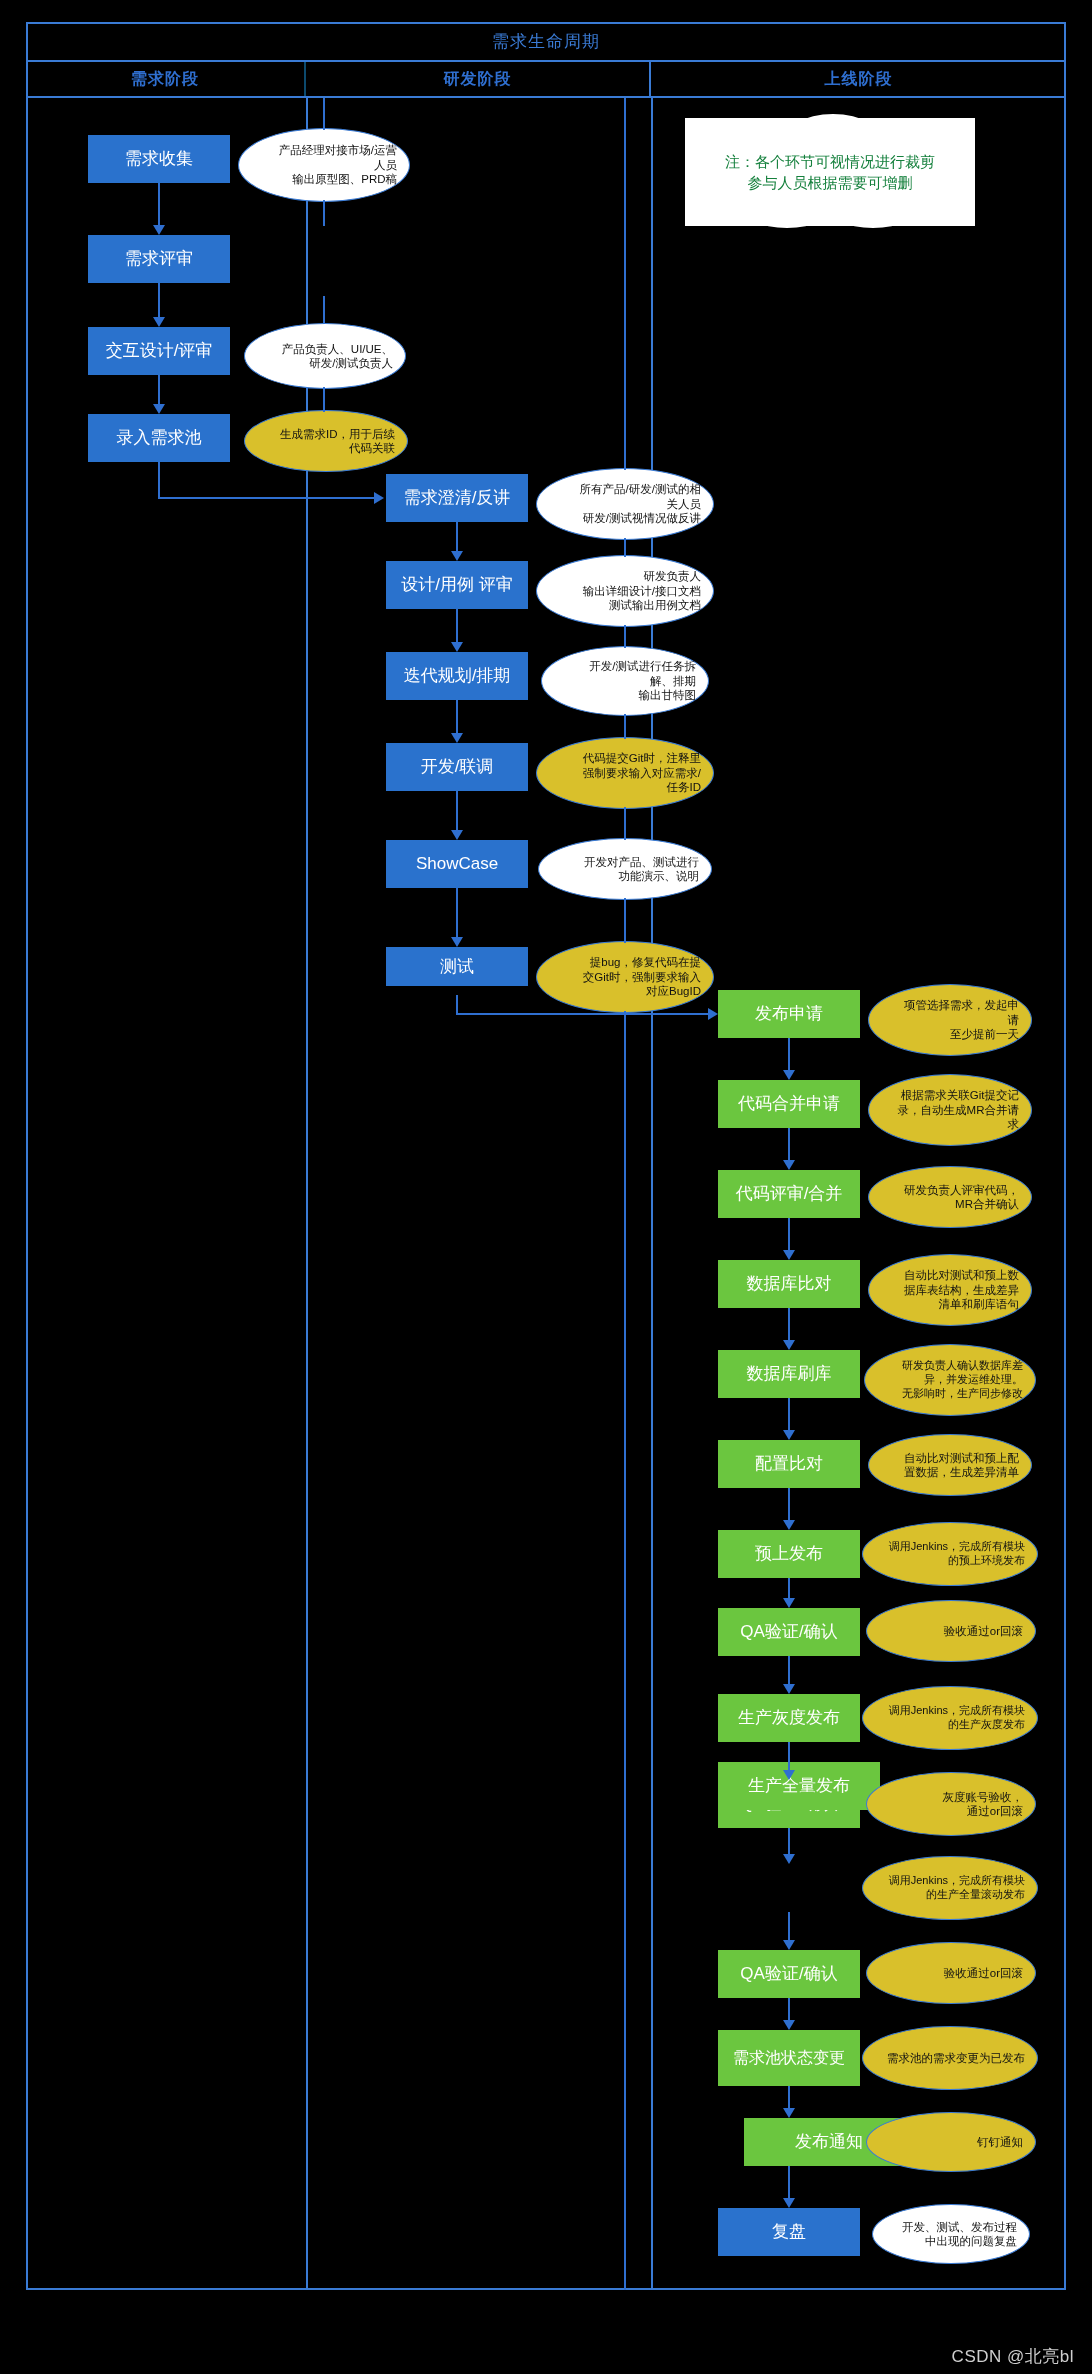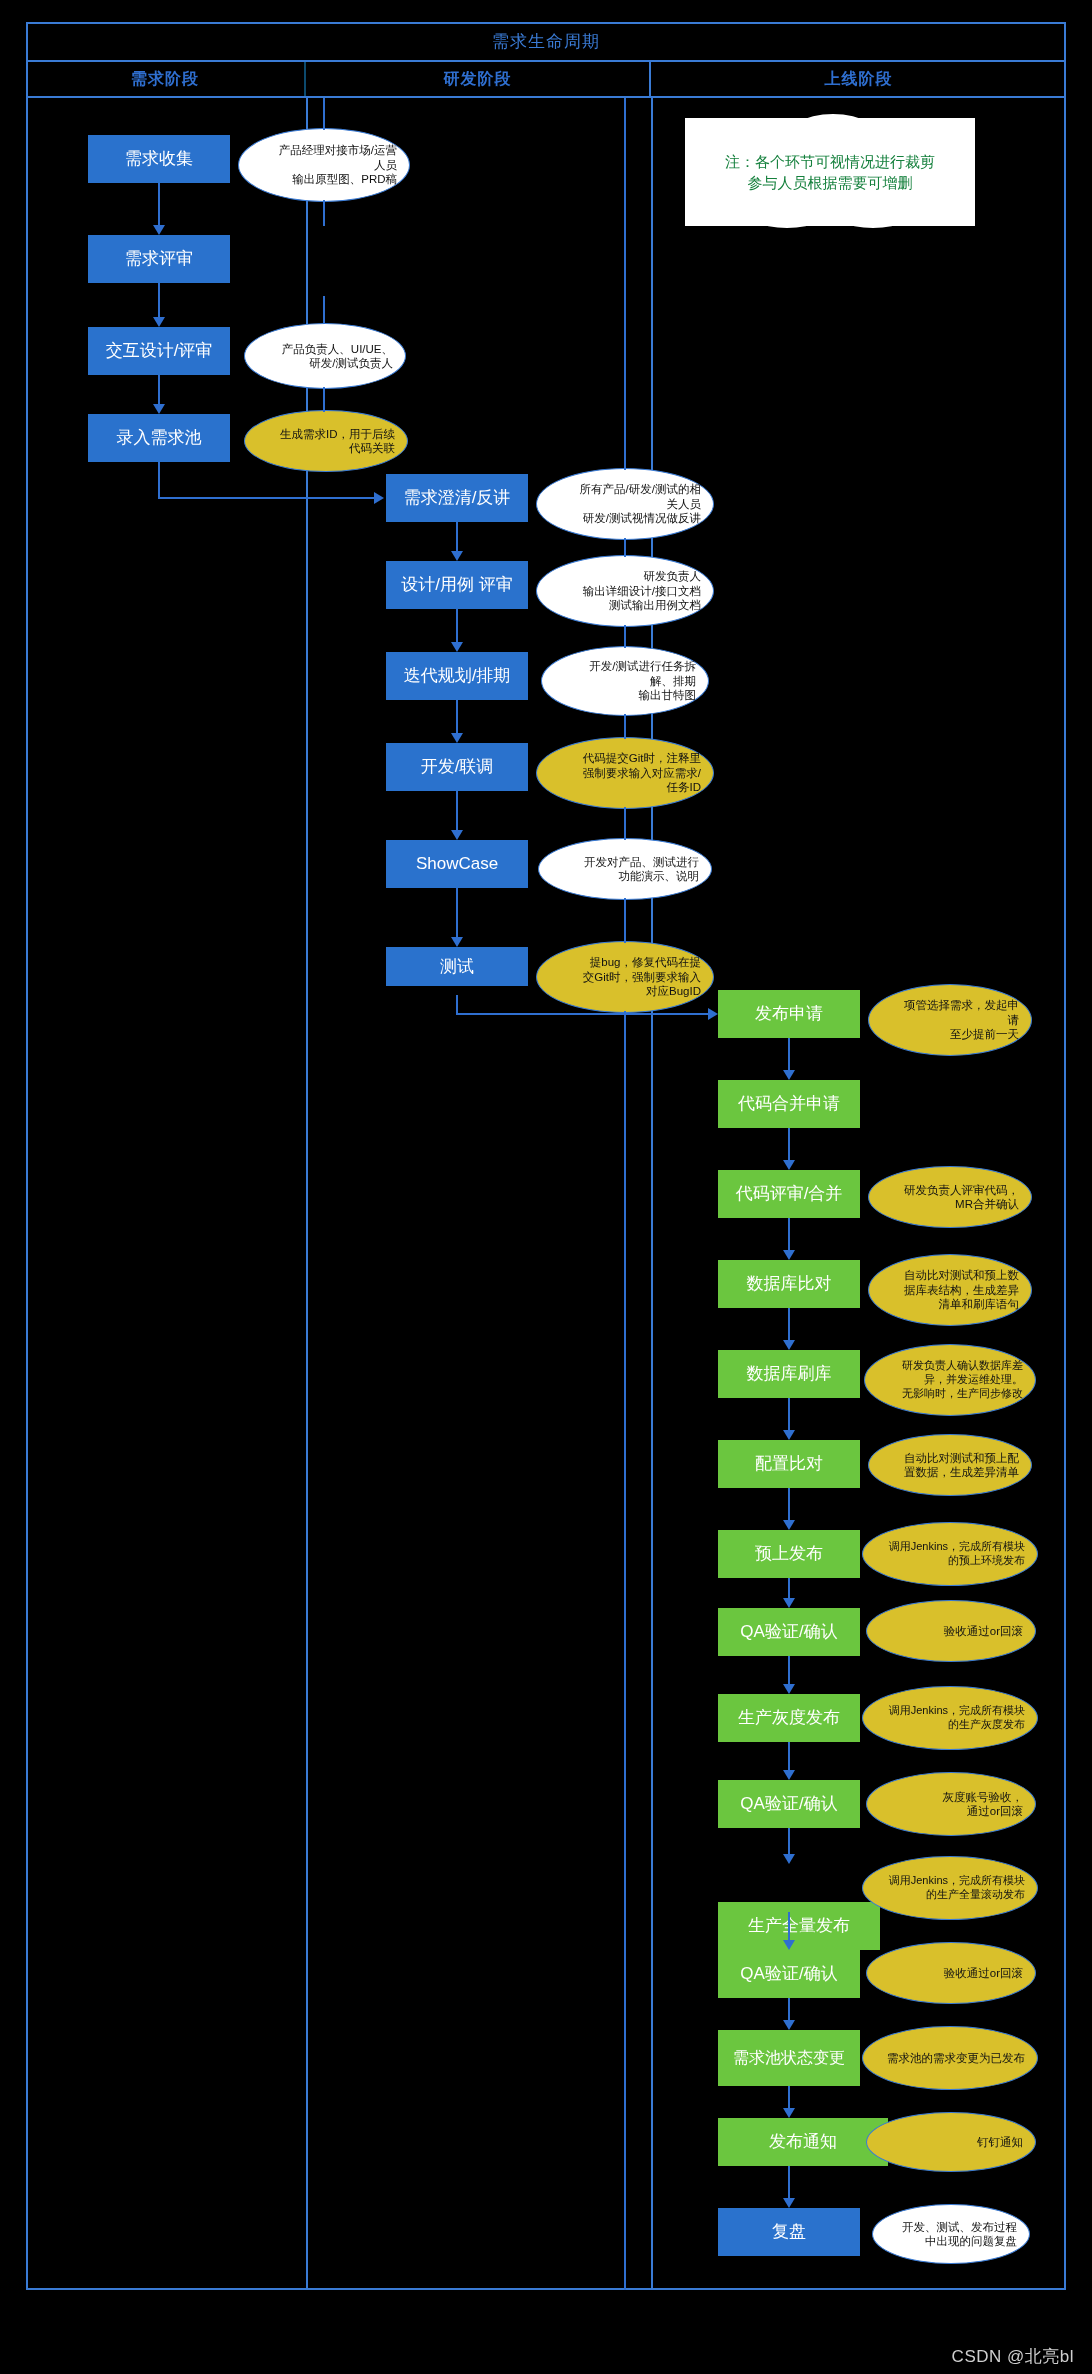--- a/index.html
+++ b/index.html
@@ -287,41 +287,48 @@
   </div>
   <div class="node green" style="left:718px;top:1608px;width:142px;height:48px;">
     <span>QA验证/确认</span>
   </div>
   <div class="node green" style="left:718px;top:1694px;width:142px;height:48px;">
     <span>生产灰度发布</span>
   </div>
   <div class="node green" style="left:718px;top:1780px;width:142px;height:48px;">
     <span>QA验证/确认</span>
   </div>
-  <div class="node green" style="left:718px;top:1902px;width:162px;height:48px;">
+  <div class="node green" style="left:718px;top:1762px;width:162px;height:48px;">
     <span>生产全量发布</span>
   </div>
   <div class="node green" style="left:718px;top:1950px;width:142px;height:48px;">
     <span>QA验证/确认</span>
   </div>
   <div class="node green" style="left:718px;top:2030px;width:142px;height:56px;font-size:16px;">
     <span>需求池状态变更</span>
   </div>
-  <div class="node green" style="left:718px;top:2118px;width:170px;height:48px;">
+  <div class="node green" style="left:744px;top:2118px;width:170px;height:48px;">
     <span>发布通知</span>
   </div>
   <div class="node blue" style="left:718px;top:2208px;width:142px;height:48px;">
     <span>复盘</span>
   </div>
 
   <div class="bubble gold" style="left:868px;top:984px;width:164px;height:72px;font-size:11.5px;">
     <span class="txt">
       <span>项管选择需求，发起申</span><br>
       <span>请</span><br>
       <span>至少提前一天</span>
+    </span>
+  </div>
+  <div class="bubble gold" style="left:868px;top:1074px;width:164px;height:72px;font-size:11.5px;">
+    <span class="txt">
+      <span>根据需求关联Git提交记</span><br>
+      <span>录，自动生成MR合并请</span><br>
+      <span>求</span>
     </span>
   </div>
   <div class="bubble gold" style="left:868px;top:1166px;width:164px;height:62px;font-size:11.5px;">
     <span class="txt">
       <span>研发负责人评审代码，</span><br>
       <span>MR合并确认</span>
     </span>
   </div>
   <div class="bubble gold" style="left:868px;top:1254px;width:164px;height:72px;font-size:11.5px;">
     <span class="txt">

